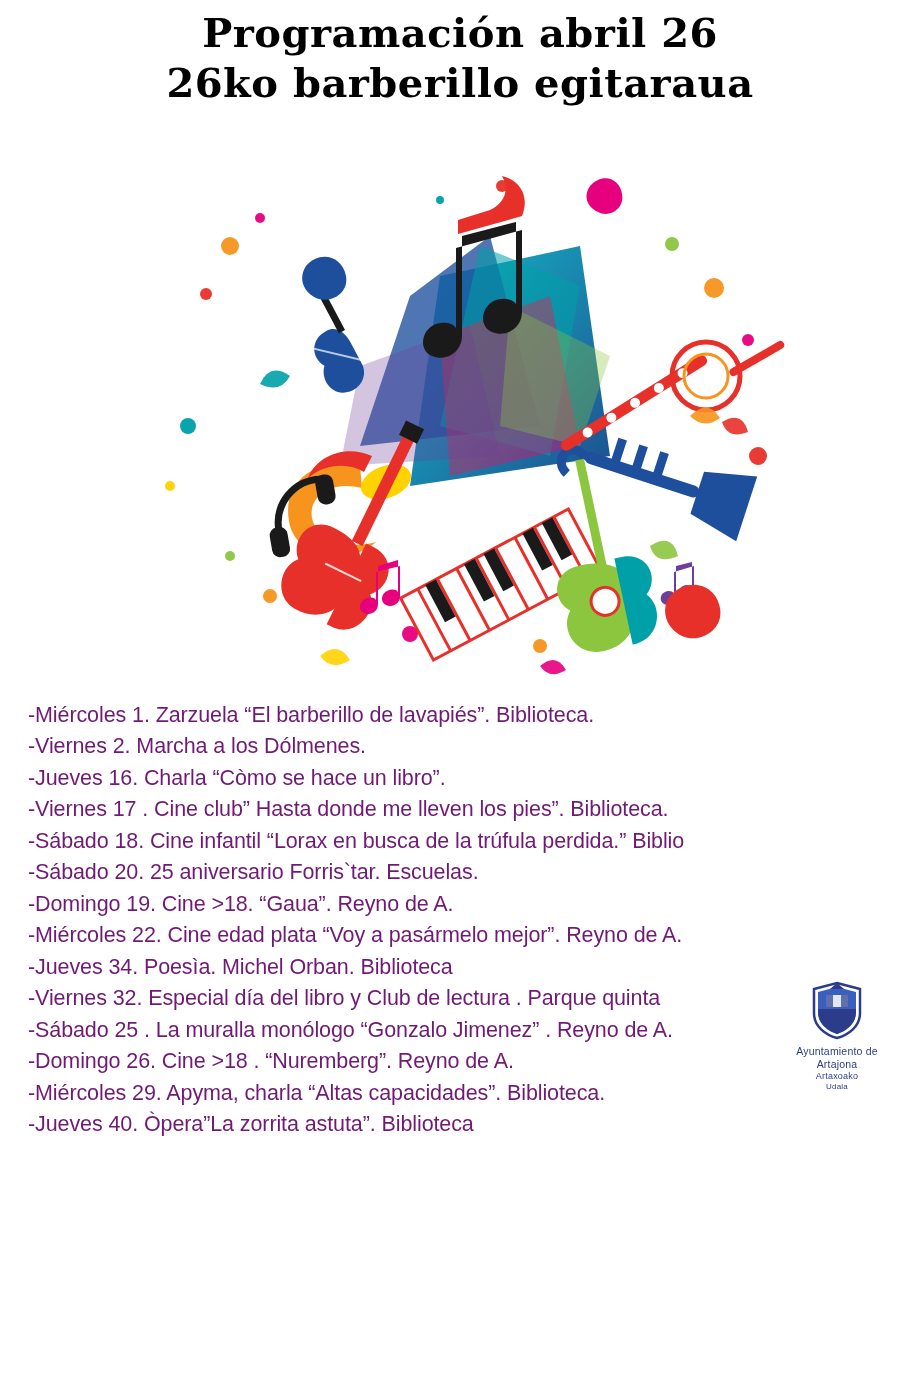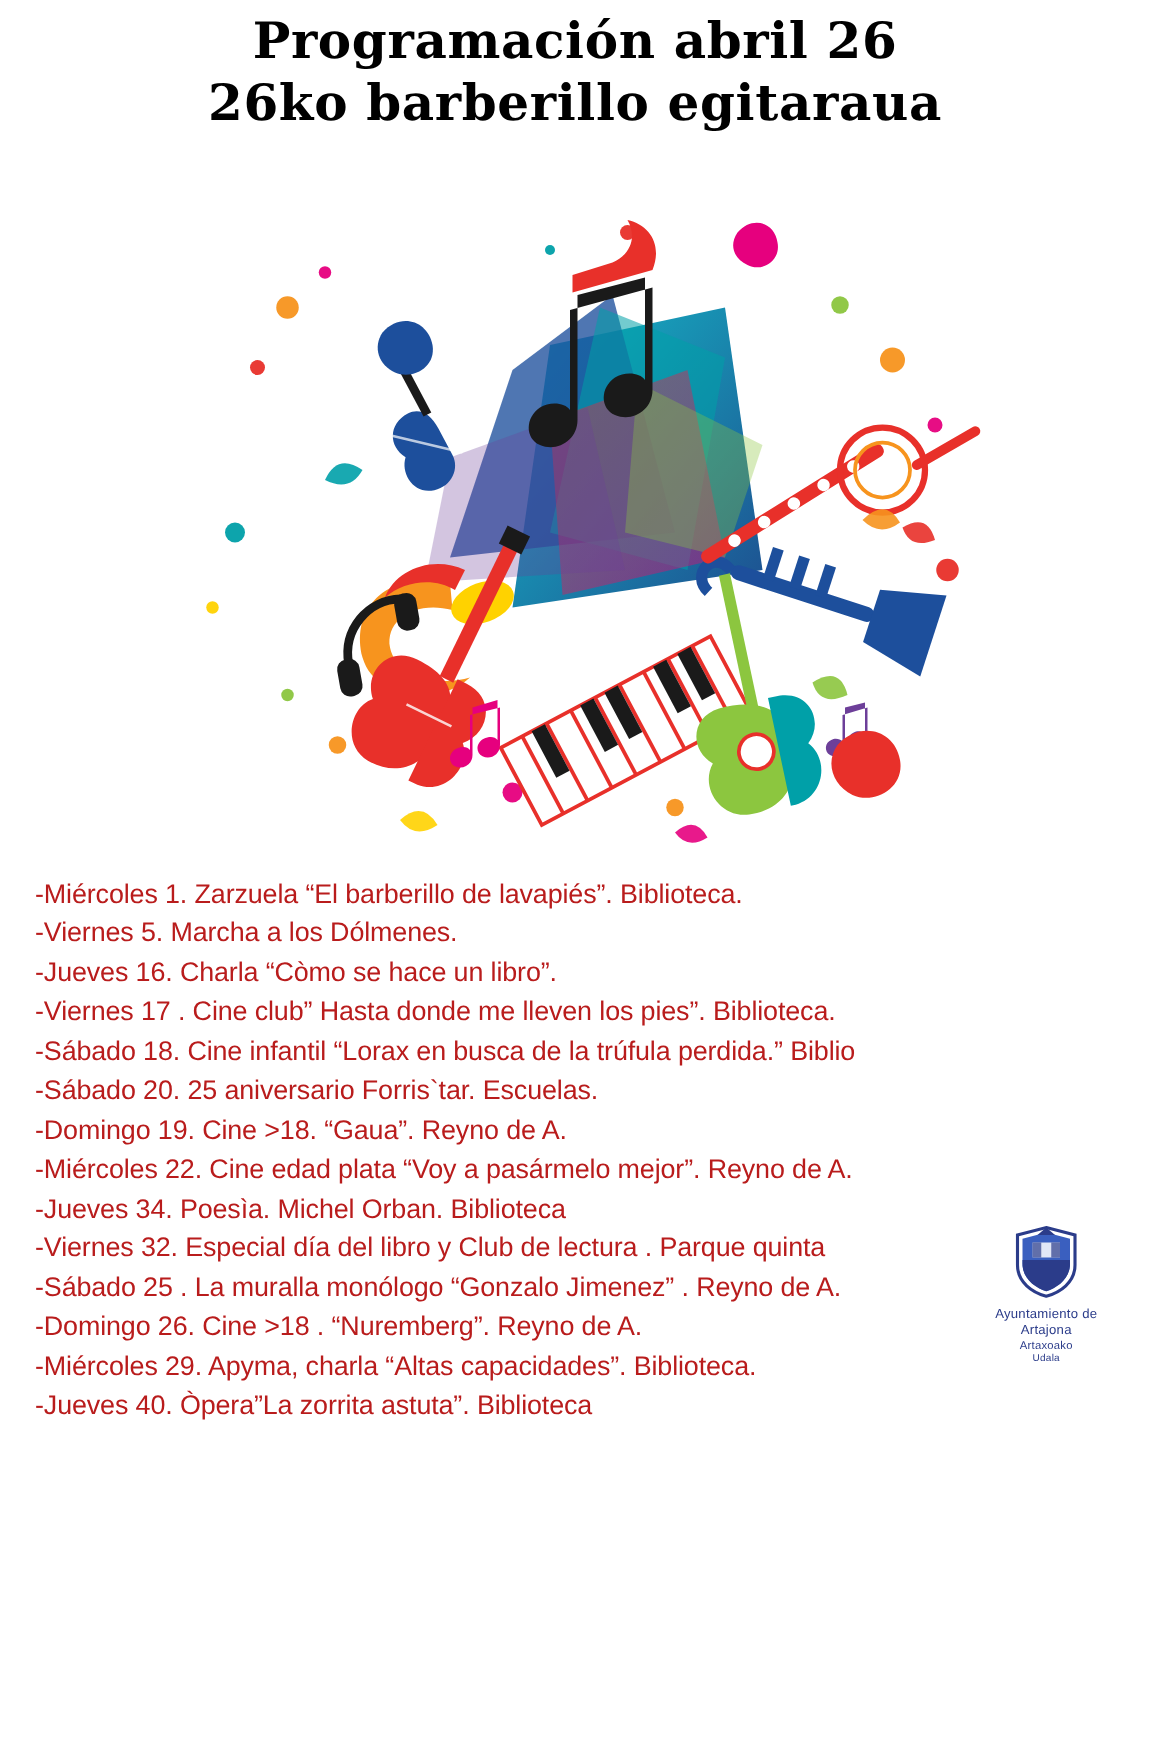--- a/index.html
+++ b/index.html
@@ -48,21 +48,21 @@
   
   .program {
     margin: 14px 0 0 0;
     padding: 0 26px 0 28px;
     list-style: none;
   }
   .program li {
     font-family: "Liberation Sans", sans-serif;
     font-size: 21.5px;
     line-height: 1.465;
-    color: #b91c1c;
+    color: #701a75;
     letter-spacing: -0.1px;
     white-space: nowrap;
   }
   
   .crest {
     position: absolute;
     right: 24px;
     bottom: 12px;
     width: 118px;
     text-align: center;
@@ -238,21 +238,21 @@
       <g>
         <path d="M560 470 c18 -20 46 -12 50 12 c4 22 -20 36 -38 28 c-16 -8 -22 -26 -12 -40 Z" fill="#e8302a"></path>
         <path d="M196 140 c14 -16 36 -10 40 10 c3 18 -16 28 -30 22 c-13 -6 -18 -20 -10 -32 Z" fill="#1d4f9c"></path>
         <path d="M480 60 c12 -14 30 -8 32 8 c3 15 -13 24 -24 18 c-11 -5 -15 -16 -8 -26 Z" fill="#e6007e"></path>
       </g>
     </svg>
   </div>
 
   <ul class="program">
     <li>-Miércoles 1. Zarzuela “El barberillo de lavapiés”. Biblioteca.</li>
-    <li>-Viernes 5. Marcha a los Dólmenes.</li>
+    <li>-Viernes 2. Marcha a los Dólmenes.</li>
     <li>-Jueves 16. Charla “Còmo se hace un libro”.</li>
     <li>-Viernes 17 . Cine club” Hasta donde me lleven los pies”. Biblioteca.</li>
     <li>-Sábado 18. Cine infantil “Lorax en busca de la trúfula perdida.” Biblio</li>
     <li>-Sábado 20. 25 aniversario Forris`tar. Escuelas.</li>
     <li>-Domingo 19. Cine &gt;18. “Gaua”. Reyno de A.</li>
     <li>-Miércoles 22. Cine edad plata “Voy a pasármelo mejor”. Reyno de A.</li>
     <li>-Jueves 34. Poesìa.  Michel Orban. Biblioteca</li>
     <li>-Viernes 32. Especial día del libro y Club de lectura . Parque quinta</li>
     <li>-Sábado 25 . La muralla monólogo “Gonzalo Jimenez” . Reyno de A.</li>
     <li>-Domingo 26. Cine &gt;18 . “Nuremberg”. Reyno de A.</li>

